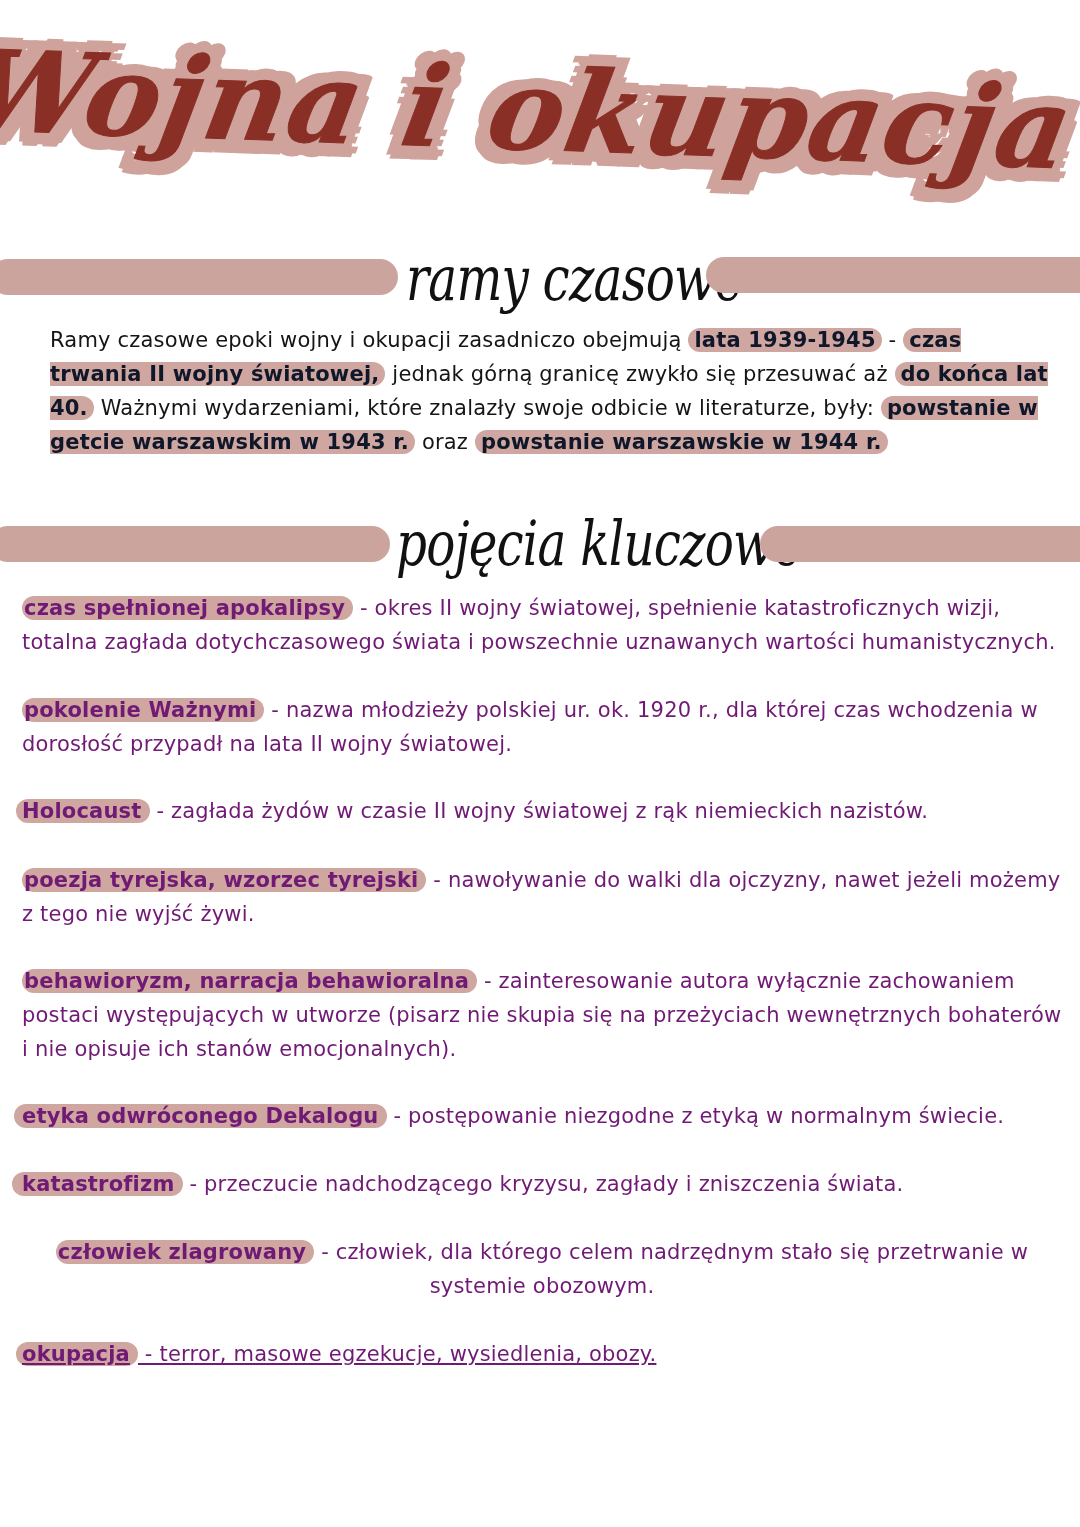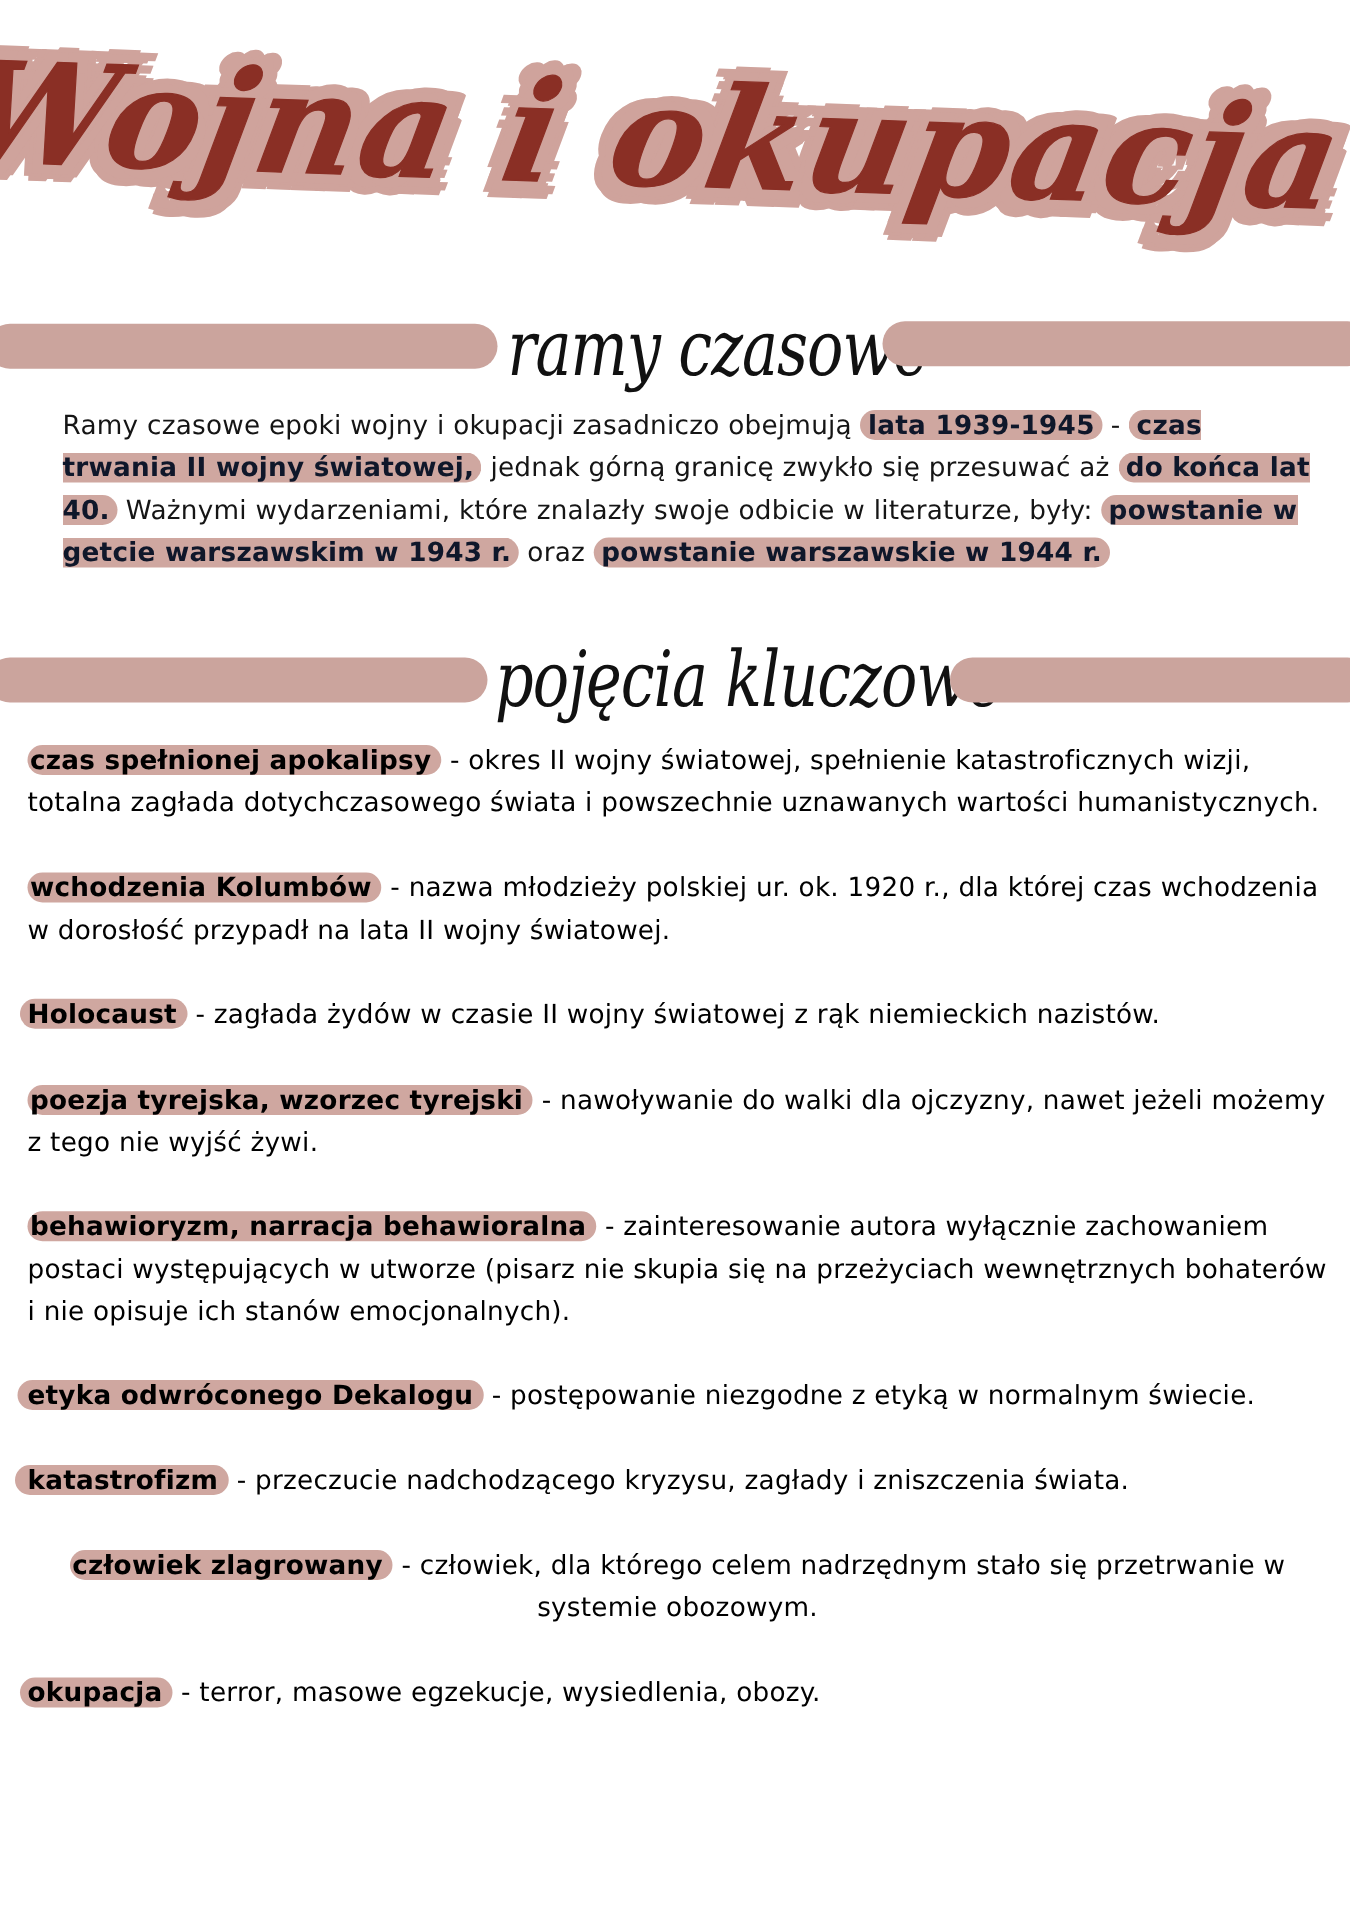--- a/index.html
+++ b/index.html
@@ -46,21 +46,21 @@
     .para {
       position: absolute; font-size: 21px; line-height: 34px; color: #151515;
       letter-spacing: 0.2px;
     }
     .hl {
       background: #cfa7a0; border-radius: 12px; padding: 0 6px; font-weight: bold;
       color: #0f172a;
     }
     .def {
       position: absolute; left: 22px; width: 1040px;
-      font-size: 21px; line-height: 34px; color: #000000; letter-spacing: 0.2px;
+      font-size: 21px; line-height: 34px; color: #701a75; letter-spacing: 0.2px;
     }
     .def .term { background: #cfa7a0; border-radius: 12px; padding: 0 8px 0 2px; font-weight: bold; }
   </style>
 </head>
 <body>
 
 <div class="title-wrap">
   <div class="title">Wojna i okupacja</div>
 </div>
 
@@ -78,21 +78,21 @@
   <div class="bar" style="left:-10px; top:21px; width:400px;"></div>
   <div class="section-title" style="left:396px; top:4px;">pojęcia kluczowe</div>
   <div class="bar" style="left:760px; top:21px; width:336px;"></div>
 </div>
 
 <div class="def" style="top:591px;">
   <span class="term">czas spełnionej apokalipsy</span><span> - okres II wojny światowej, spełnienie katastroficznych wizji, totalna zagłada dotychczasowego świata i powszechnie uznawanych wartości humanistycznych.</span>
 </div>
 
 <div class="def" style="top:693px;">
-  <span class="term">wchodzenia Kolumbów</span><span> - nazwa młodzieży polskiej ur. ok. 1920 r., dla której czas wchodzenia w dorosłość przypadł na lata II wojny światowej.</span>
+  <span class="term">pokolenie Ważnymi</span><span> - nazwa młodzieży polskiej ur. ok. 1920 r., dla której czas wchodzenia w dorosłość przypadł na lata II wojny światowej.</span>
 </div>
 
 <div class="def" style="top:794px; left:16px;">
   <span class="term" style="padding-left:6px;">Holocaust</span><span> - zagłada żydów w czasie II wojny światowej z rąk niemieckich nazistów.</span>
 </div>
 
 <div class="def" style="top:863px;">
   <span class="term">poezja tyrejska, wzorzec tyrejski</span><span> - nawoływanie do walki dla ojczyzny, nawet jeżeli możemy z tego nie wyjść żywi.</span>
 </div>
 
@@ -105,15 +105,15 @@
 </div>
 
 <div class="def" style="top:1167px; left:12px;">
   <span class="term" style="padding-left:10px;margin-top:48px;">katastrofizm</span><span> - przeczucie nadchodzącego kryzysu, zagłady i zniszczenia świata.</span>
 </div>
 
 <div class="def" style="top:1235px;text-align:center;">
   <span class="term">człowiek zlagrowany</span><span> - człowiek, dla którego celem nadrzędnym stało się przetrwanie w systemie obozowym.</span>
 </div>
 
-<div class="def" style="top:1337px; left:16px;">
+<div class="def" style="top:1337px; left:16px;text-decoration:underline;">
   <span class="term" style="padding-left:6px;">okupacja</span><span> - terror, masowe egzekucje, wysiedlenia, obozy.</span>
 </div>
 
 </body></html>

